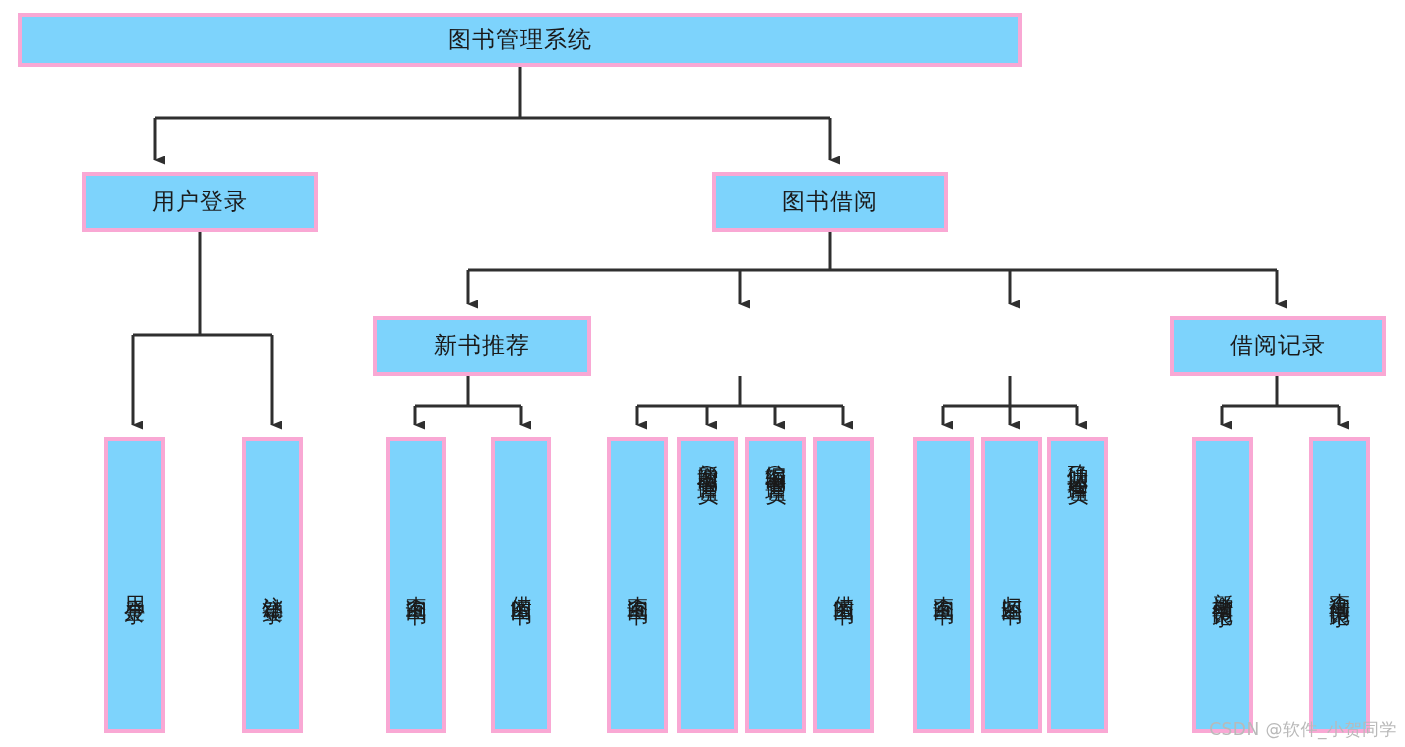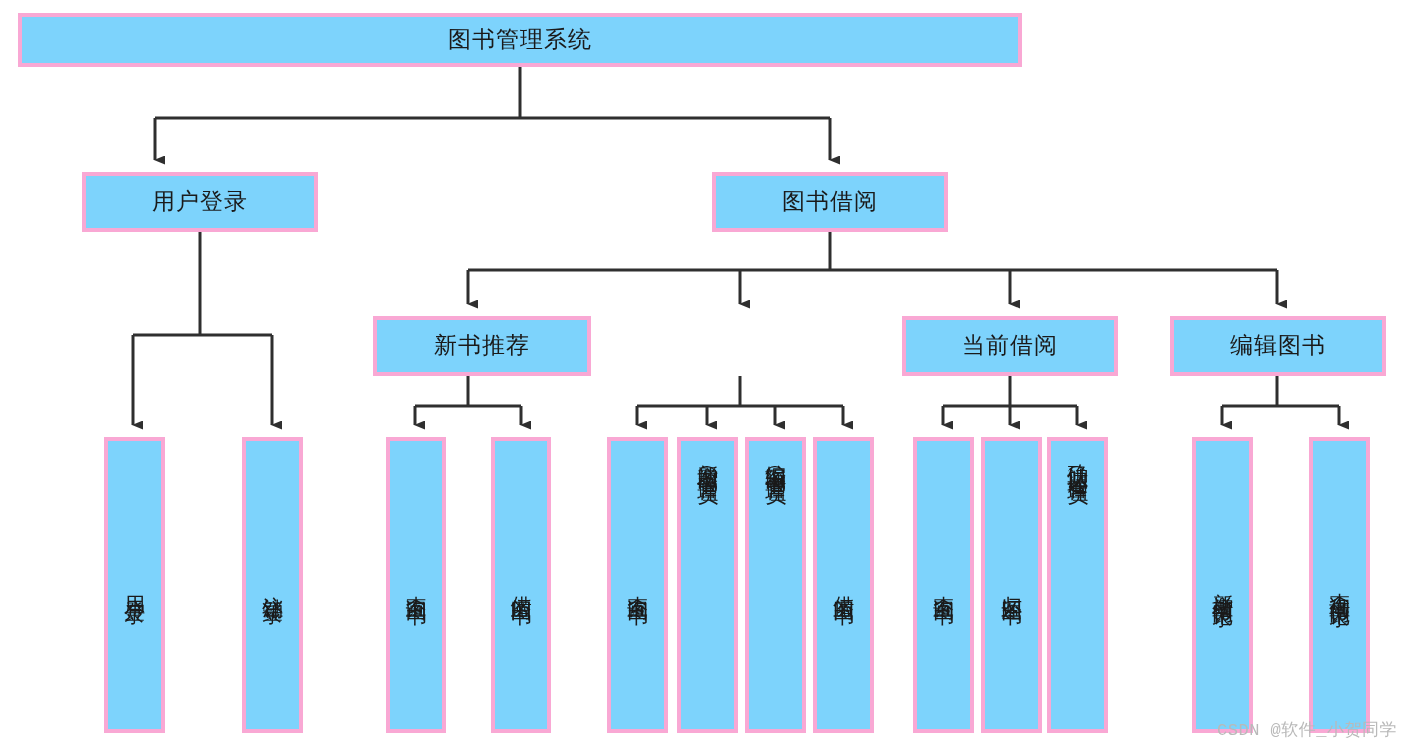--- a/index.html
+++ b/index.html
@@ -59,21 +59,20 @@
     padding-top: 0;
   }
   .watermark {
     position: absolute;
     right: 8px;
     bottom: 6px;
     font-size: 17px;
     color: #b9b9b9;
     letter-spacing: 0.5px;
     white-space: nowrap;
-    font-family: Liberation Mono, monospace;
   }
 </style>
 </head>
 <body>
 
 <div id="canvas">
 
   <svg class="connectors" viewBox="0 0 1405 747">
     <defs>
       <marker id="arrow" markerWidth="9" markerHeight="11" refX="4.5" refY="10" orient="auto" markerUnits="userSpaceOnUse">
@@ -131,25 +130,22 @@
   <div class="node node-h" style="left:82px; top:172px; width:236px; height:60px;">
     <span class="label">用户登录</span>
   </div>
   <div class="node node-h" style="left:712px; top:172px; width:236px; height:60px;">
     <span class="label">图书借阅</span>
   </div>
 
   <div class="node node-h" style="left:360px; top:316px; width:218px; height:60px;margin-left:13px;">
     <span class="label">新书推荐</span>
   </div>
-  <div class="node node-h" style="left:902px; top:316px; width:216px; height:60px;">
-    <span class="label">当前借阅</span>
-  </div>
   <div class="node node-h" style="left:1170px; top:316px; width:216px; height:60px;">
-    <span class="label">编辑图书</span>
+    <span class="label">借阅记录</span>
   </div>
 
   <div class="node node-v centered" style="left:104px; top:437px; width:61px; height:296px;">
     <span class="label">用户登录</span>
   </div>
   <div class="node node-v centered" style="left:242px; top:437px; width:61px; height:296px;">
     <span class="label">注销登录</span>
   </div>
 
   <div class="node node-v centered" style="left:386px; top:437px; width:60px; height:296px;">

